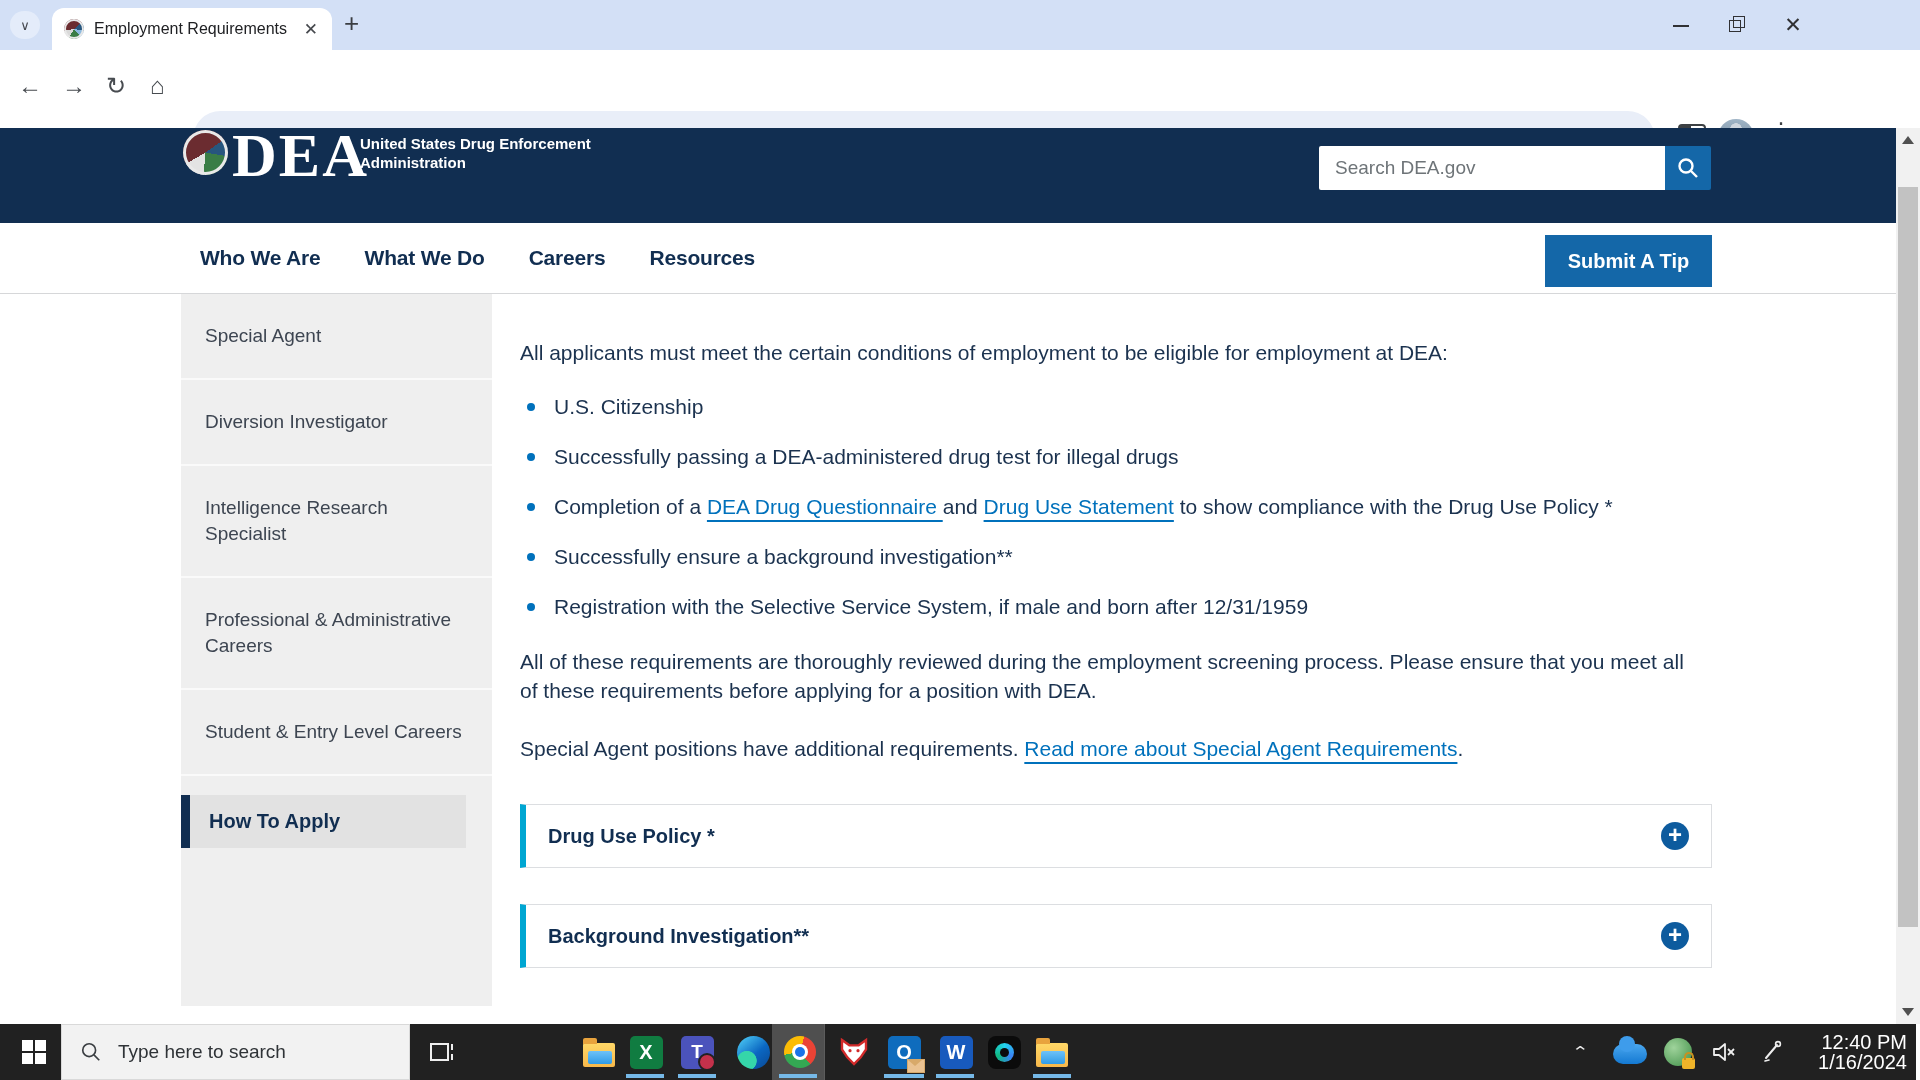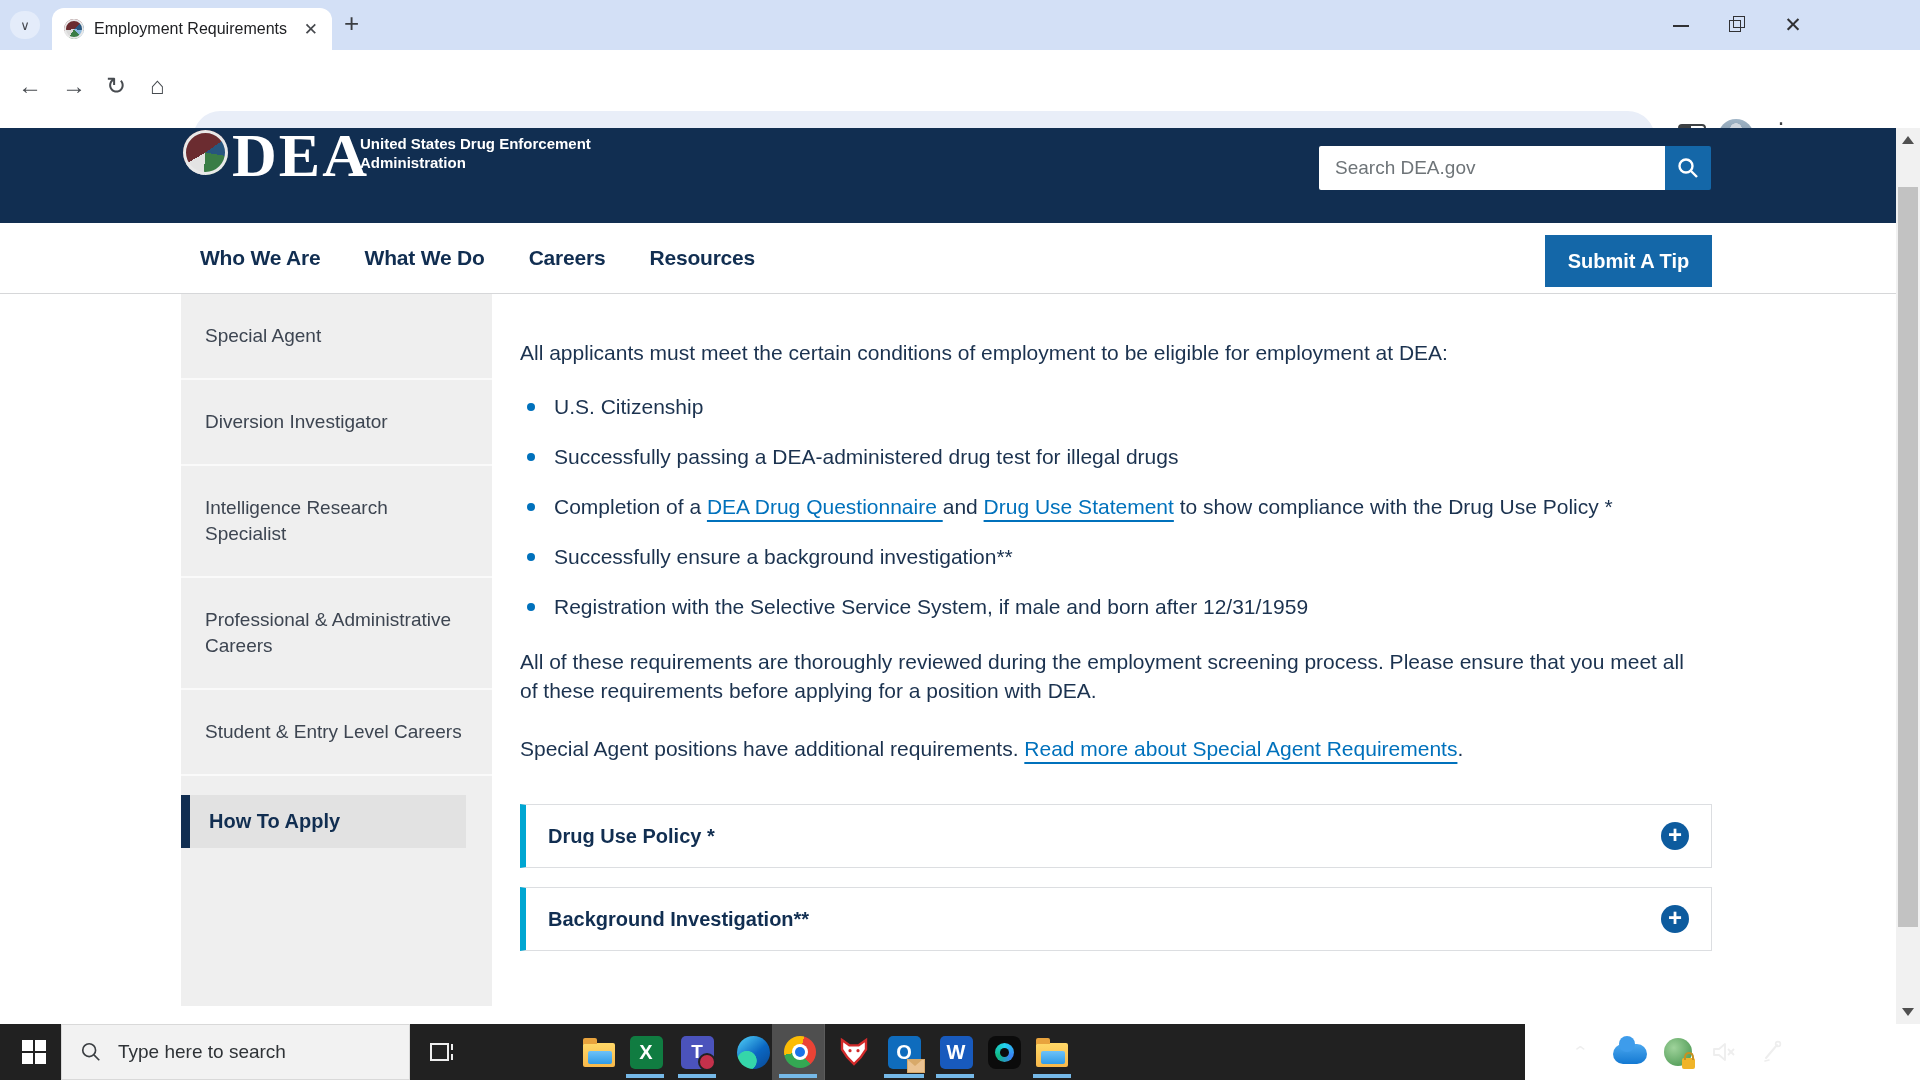--- a/index.html
+++ b/index.html
@@ -75,34 +75,34 @@
   .main{position:absolute;left:520px;top:166px;width:1192px;color:#1b324f;font-size:21px;line-height:29px;}
   .intro{margin:44px 0 0 0;}
   .req-list{list-style:none;margin:25px 0 0 0;padding:0;}
   .req-list li{position:relative;padding-left:34px;margin-bottom:21px;}
   .req-list li::before{content:"";position:absolute;left:7px;top:11px;width:8px;height:8px;border-radius:50%;background:#0071bc;}
   .para{margin:26px 0 0 0;max-width:1180px;}
   .para2{margin:29px 0 0 0;}
   a.ctext{color:#0071bc;text-decoration:underline;text-decoration-thickness:2px;text-underline-offset:6px;cursor:pointer;}
   .accordion{margin-top:41px;height:64px;box-sizing:border-box;border:1px solid #dcdee1;border-left:6px solid #00a6d2;
     display:flex;align-items:center;justify-content:space-between;padding:0 22px 0 22px;background:#fff;}
-  .accordion + .accordion{margin-top:19px;}
+  .accordion + .accordion{margin-top:36px;}
   .acc-title{font-size:20px;font-weight:bold;color:#112e51;}
   .acc-plus{width:28px;height:28px;border-radius:50%;background:#0d5b9e;color:#fff;display:flex;align-items:center;
     justify-content:center;font-size:24px;font-weight:bold;line-height:1;padding-bottom:2px;box-sizing:border-box;}
 
   
   .scrollbar{position:absolute;top:0;right:0;bottom:0;width:24px;background:#f1f1f1;}
   .sb-arrow{position:absolute;left:0;width:24px;height:24px;display:flex;align-items:center;justify-content:center;}
   .tri-up{width:0;height:0;border-left:6px solid transparent;border-right:6px solid transparent;border-bottom:8px solid #505050;}
   .tri-down{width:0;height:0;border-left:6px solid transparent;border-right:6px solid transparent;border-top:8px solid #505050;}
   .sb-thumb{position:absolute;left:2px;width:20px;top:59px;height:740px;background:#c2c2c2;}
 
   
-  .taskbar{position:absolute;left:0;bottom:0;width:1525px;height:56px;background:#212121;}
+  .taskbar{position:absolute;left:0;bottom:0;width:1916px;height:56px;background:#212121;}
   .tb{position:absolute;top:0;height:56px;display:flex;align-items:center;justify-content:center;}
   .tb-search{left:61px;width:349px;background:#f2f2f2;border:1px solid #d9d9d9;box-sizing:border-box;
     justify-content:flex-start;padding:0 0 0 18px;gap:16px;}
   .tb-search-txt{font-size:19px;color:#2f3337;}
   .chrome-hl{position:absolute;left:772px;top:0;width:52px;height:56px;background:#4f4f4f;border-right:1px solid #5c5c5c;}
   .underline{position:absolute;bottom:2px;height:4px;background:#76b9e8;}
   .u-excel{left:626px;width:38px;} .u-teams{left:678px;width:38px;} .u-chrome{left:779px;width:38px;}
   .u-outlook{left:884px;width:40px;} .u-word{left:936px;width:38px;} .u-folder2{left:1033px;width:38px;}
   .win-logo{display:grid;grid-template-columns:11px 11px;grid-template-rows:11px 11px;gap:2px;}
   .win-logo span{background:#fff;}

